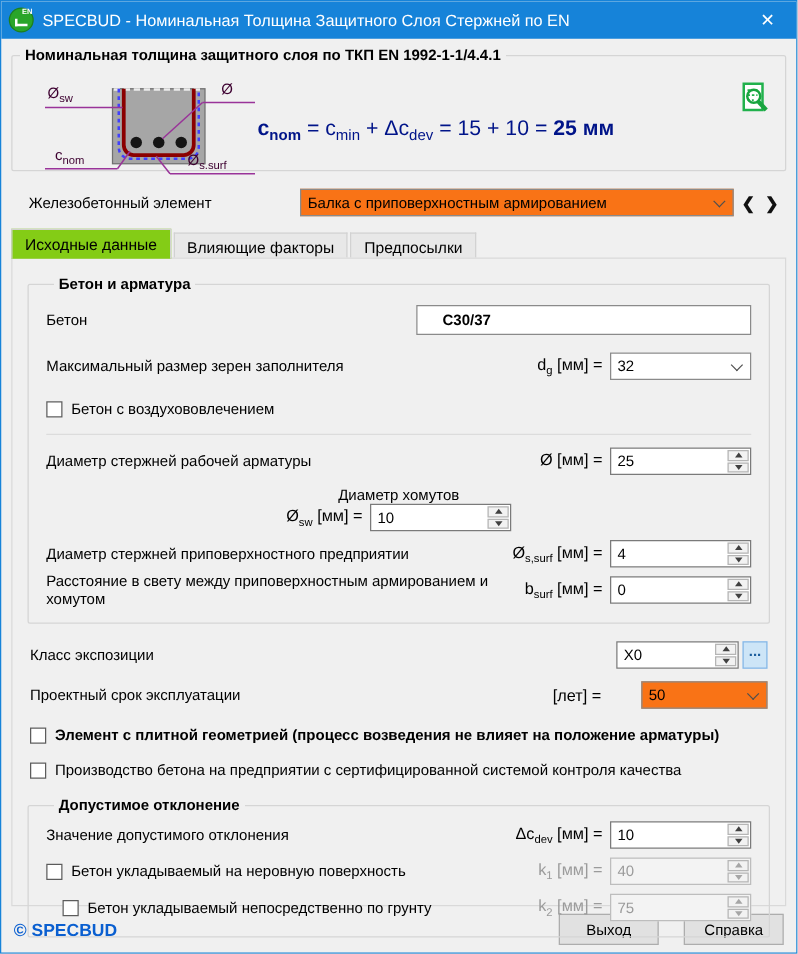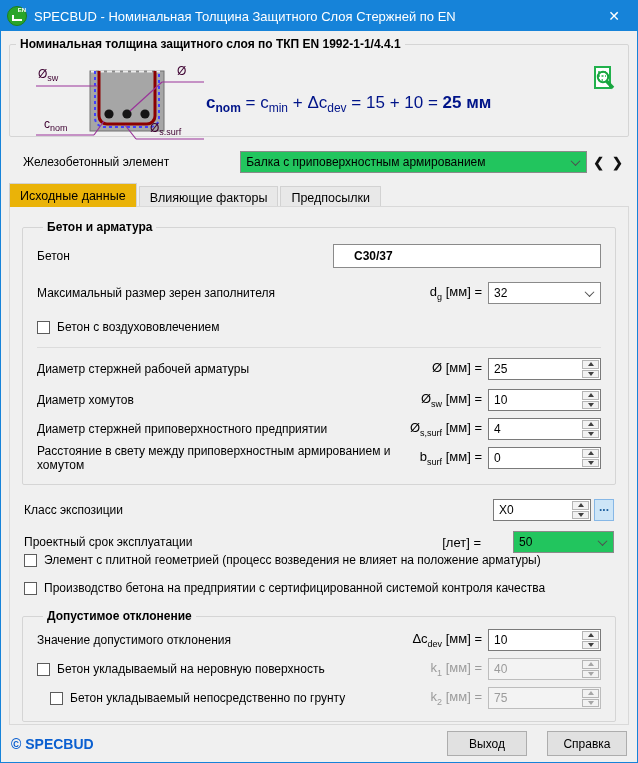--- a/index.html
+++ b/index.html
@@ -48,32 +48,32 @@
   .tri-down { width:0; height:0; border-left:3px solid transparent; border-right:3px solid transparent; border-top:4px solid #404040; }
   .edit.dis { background:#f3f3f3; border-color:#bdbdbd; }
   .edit.dis .val { color:#9b9b9b; }
   .dis-txt { color:#9b9b9b; }
   .dis .tri-up { border-bottom-color:#a6a6a6; } .dis .tri-down { border-top-color:#a6a6a6; }
   
   .combo {
     height:22px; border:1px solid #8a8a8a; background:#fff;
     display:flex; align-items:center; justify-content:space-between; padding:0 7px 0 5px; font-size:12px;
   }
-  .combo.gray { background:#22c55e; }
+  .combo.gray { background:#f97316; }
   .chev { width:7px; height:7px; border-right:1.6px solid #4f4f4f; border-bottom:1.6px solid #4f4f4f; transform:rotate(45deg) translate(-1px,-1px); }
   
   .cb-row { display:flex; align-items:center; gap:7px; }
   .cb { width:13px; height:13px; background:#fff; border:1px solid #5c5c5c; flex:0 0 auto; }
   
   .tabs { display:flex; align-items:flex-end; margin-top:10px; height:24px; }
   .tab {
     padding:4px 10px 4px 10px; font-size:12.5px; background:#e8e8e8;
     border:1px solid #d2d2d2; border-bottom:none; margin-right:2px; height:21px;
   }
-  .tab.active { background:#eab308; height:24px; position:relative; z-index:2; padding-top:5px;text-align:right; }
+  .tab.active { background:#84cc16; height:24px; position:relative; z-index:2; padding-top:5px;text-align:right; }
   .tabpanel { border:1px solid #d9d9d9; background:#f0f0f0; margin-top:-1px; height:519px; padding:0 12px; position:relative; z-index:1; }
   
   .hdr-fs { margin-top:6px; height:100px; position:relative; }
   .formula { position:absolute; left:196px; top:42px; font-size:17px; color:#001489; white-space:nowrap; }
   .formula .fb { font-weight:bold; }
   .formula sub { font-size:12px; }
   .norm-icon { position:absolute; right:12px; top:14px; }
   
   .diagram { position:absolute; left:22px; top:10px; width:178px; height:86px; font-size:12px; color:#3d0030; }
   .dlabel { position:absolute; white-space:nowrap; }
@@ -210,21 +210,21 @@
                     <span class="tri-up"></span>
                   </span>
                 <span class="spin-btn">
                     <span class="tri-down"></span>
                   </span>
               </span>
             </span>
           </span>
         </div>
 
-        <div class="row" style="margin-top:9px;">
+        <div class="row" style="margin-top:9px;flex-direction:column;">
           <span class="lbl">Диаметр хомутов</span>
           <span class="rgt">
             <span class="sym"><span>Ø</span><sub>sw</sub><span> [мм] =</span></span>
             <span class="edit">
               <span class="val">10</span>
               <span class="spin">
                 <span class="spin-btn">
                     <span class="tri-up"></span>
                   </span>
                 <span class="spin-btn">
@@ -294,21 +294,21 @@
         <span class="lbl">Проектный срок эксплуатации</span>
         <span class="rgt">
           <span class="sym">[лет] =</span>
           <span class="combo gray" style="width:101px;margin-left:26px;">
             <span>50</span>
             <span class="chev"></span>
           </span>
         </span>
       </div>
 
-      <div class="cb-row" style="padding:0 2px;">
+      <div class="cb-row" style="margin-top:14px; padding:0 2px;font-weight:bold;">
         <span class="cb"></span>
         <span class="lbl">Элемент с плитной геометрией (процесс возведения не влияет на положение арматуры)</span>
       </div>
 
       <div class="cb-row" style="margin-top:14px; padding:0 2px;">
         <span class="cb"></span>
         <span class="lbl">Производство бетона на предприятии с сертифицированной системой контроля качества</span>
       </div>
 
       <fieldset style="margin-top:14px; padding:2px 14px 12px 14px;">

